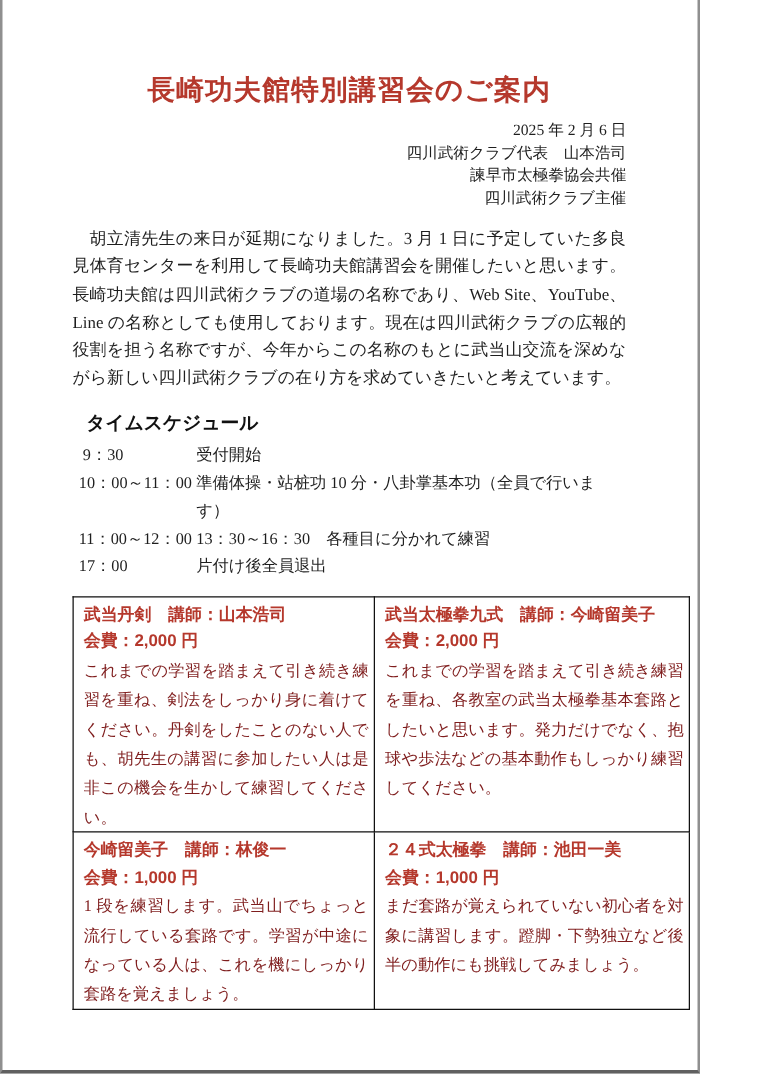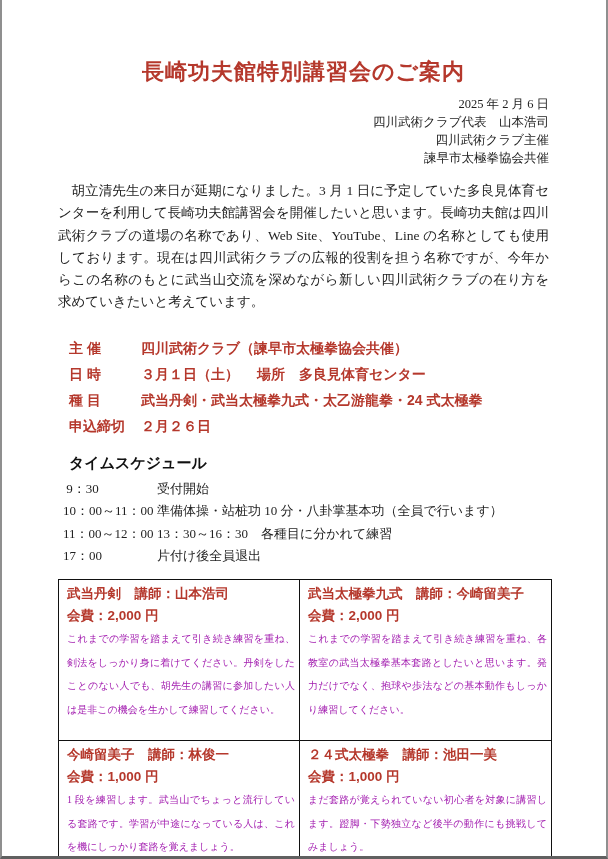--- a/index.html
+++ b/index.html
@@ -1,18 +1,18 @@
 <!DOCTYPE html>
 <html><head>
 <meta charset="utf-8">
 <style>
   html,body { margin:0; padding:0; background:#ffffff; }
   .page {
     position:relative;
-    width:608px; height:859px;
+    width:560px; height:859px;
     box-sizing:border-box;
     background:#ffffff;
     border-left:2px solid #8f8f8f;
     border-right:2px solid #8f8f8f;
     border-bottom:3px solid #606060;
     padding:0 57px 0 56px;
     overflow:hidden;
     font-family:"Liberation Serif","DejaVu Serif",serif;
     color:#1e1e1e;
   }
@@ -83,61 +83,43 @@
   tr.row-bottom td { height:133px; }
   .course-title, .course-fee {
     font-family:"Liberation Sans","DejaVu Sans",sans-serif;
     font-weight:bold;
     font-size:13.5px;
     line-height:21.5px;
     color:#b5382c;
   }
   .course-body {
     margin:1px 0 0 0;
-    font-size:10px;
+    font-size:13px;
     line-height:23.4px;
     text-align:justify;
     text-justify:inter-ideograph;
-    color:#a21caf;
+    color:#7f1d1d;
   }
 </style>
 </head>
 <body>
 
 <div class="page">
 
   <h1 class="doc-title">長崎功夫館特別講習会のご案内</h1>
 
   <div class="right-block">
     <div>2025 年 2 月 6 日</div>
     <div>四川武術クラブ代表　山本浩司</div>
+    <div>諫早市太極拳協会共催</div>
     <div>四川武術クラブ主催</div>
-    <div>諫早市太極拳協会共催</div>
   </div>
 
   <p class="intro">胡立清先生の来日が延期になりました。3 月 1 日に予定していた多良見体育センターを利用して長崎功夫館講習会を開催したいと思います。長崎功夫館は四川武術クラブの道場の名称であり、Web Site、YouTube、Line の名称としても使用しております。現在は四川武術クラブの広報的役割を担う名称ですが、今年からこの名称のもとに武当山交流を深めながら新しい四川武術クラブの在り方を求めていきたいと考えています。</p>
 
-  <div class="details">
-    <div class="detail-row">
-      <span class="detail-label">主 催</span>
-      <span class="detail-value">四川武術クラブ（諫早市太極拳協会共催）</span>
-    </div>
-    <div class="detail-row">
-      <span class="detail-label">日 時</span>
-      <span class="detail-value">３月１日（土）　 場所　多良見体育センター</span>
-    </div>
-    <div class="detail-row">
-      <span class="detail-label">種 目</span>
-      <span class="detail-value">武当丹剣・武当太極拳九式・太乙游龍拳・24 式太極拳</span>
-    </div>
-    <div class="detail-row">
-      <span class="detail-label">申込締切</span>
-      <span class="detail-value">２月２６日</span>
-    </div>
-  </div>
 
   <h2 class="sched-heading">タイムスケジュール</h2>
 
   <div class="sched-rows">
     <div class="sched-row">
       <span class="sched-time"> 9：30</span>
       <span class="sched-activity">受付開始</span>
     </div>
     <div class="sched-row">
       <span class="sched-time">10：00～11：00</span>

